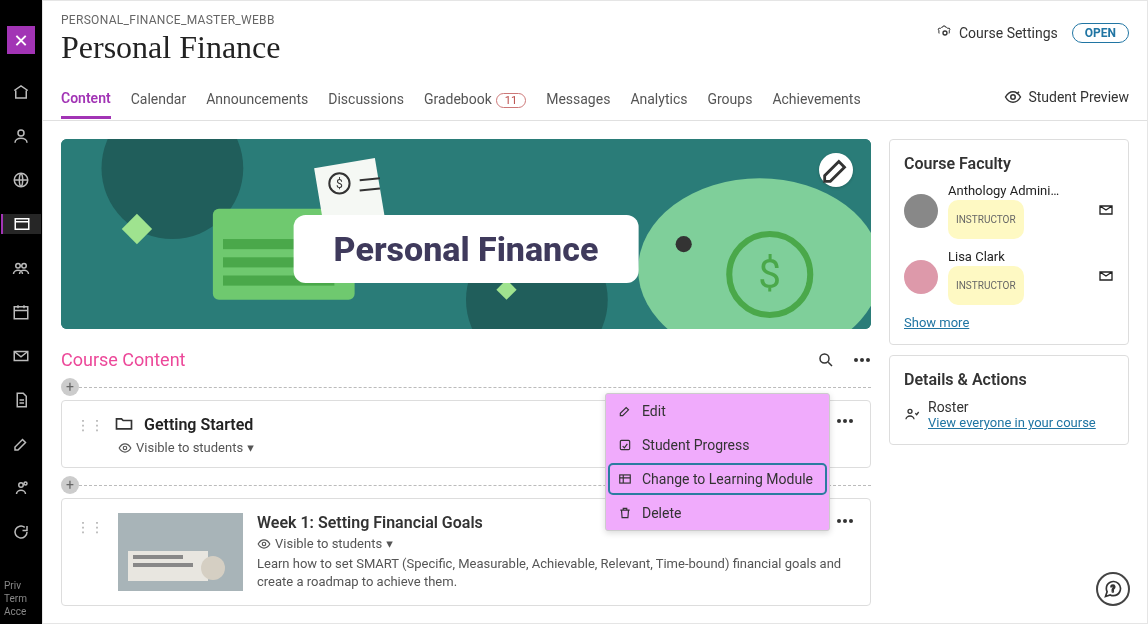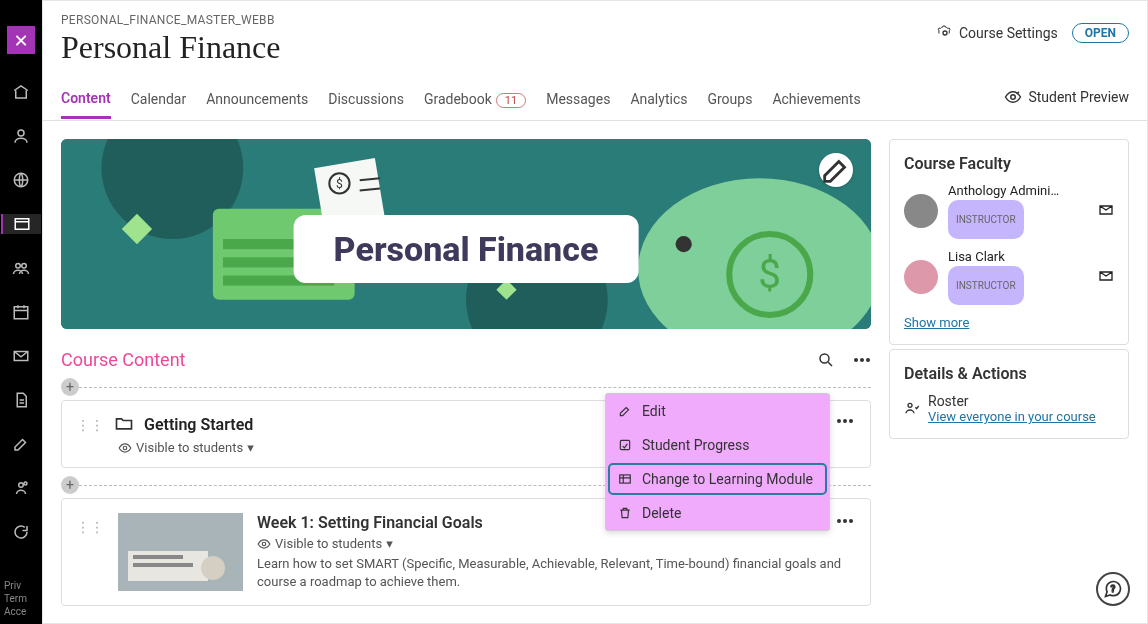--- a/index.html
+++ b/index.html
@@ -45,27 +45,27 @@
   .card .menu-btn { position: absolute; right: 12px; top: 6px; cursor: pointer; color:#333; padding:4px;}
   .popover { position: absolute; right: 40px; top: -8px; width: 225px; background: #f0abfc; border: 1px solid #ccc; border-radius: 3px; box-shadow:0 2px 6px rgba(0,0,0,0.15); z-index:10;}
   .popover-item { display: flex; align-items: center; gap: 10px; padding: 9px 12px; cursor: pointer; color:#333;}
   .popover-item.highlight { outline: 2px solid #2a7c9f; border-radius: 3px; margin: 3px 4px; padding:6px 8px;}
   .week-card { display:flex; gap:14px; padding:14px; }
   .week-thumb { width:125px; height:78px; background:#6b7b83; border-radius:3px; flex-shrink:0; display:flex; align-items:center; justify-content:center;}
   .week-body { flex:1; }
   .week-title { font-size:16px; font-weight:600; }
   .week-desc { color:#555; font-size:13px; margin-top:4px; line-height:1.4;}
   .right-col { width: 240px; flex-shrink:0;}
-  .side-card { border:1px solid #ddd; border-radius:4px; padding:14px; margin-bottom:4px; }
+  .side-card { border:1px solid #ddd; border-radius:4px; padding:14px; margin-bottom:10px; }
   .side-title { font-size:16px; font-weight:600; margin-bottom:10px;}
   .faculty { display:flex; align-items:center; gap:10px; margin-bottom:10px;}
   .avatar { width:34px; height:34px; border-radius:50%; background:#888; flex-shrink:0;}
   .avatar.pink { background:#d9a; }
   .fac-name { font-size:13px; color:#222; overflow:hidden; text-overflow:ellipsis; white-space:nowrap; max-width:114px;}
-  .role-pill { display:inline-block; background:#c4b5fd; color:#666; font-size:10px; padding:14px 8px; border-radius:10px; margin-top:2px;}
+  .role-pill { display:inline-block; background:#fef9c3; color:#666; font-size:10px; padding:14px 8px; border-radius:10px; margin-top:2px;}
   .env-icon { margin-left:auto; color:#222; cursor:pointer;}
   .link { color:#2075a3; text-decoration:underline; cursor:pointer; font-size:13px;}
   .roster-row { display:flex; gap:8px; align-items:center;}
   .roster-icon { color:#333; margin-top:2px;}
   .help-float { position:fixed; right:18px; bottom:18px; width:34px; height:34px; border-radius:50%; border:2px solid #444; display:flex; align-items:center; justify-content:center; cursor:pointer; background:#fff;}
 </style>
 </head>
 <body>
 
 <div class="app">
@@ -308,21 +308,21 @@
           <div class="week-body">
             <div class="week-title">Week 1: Setting Financial Goals</div>
             <div class="vis" style="margin-left:0;">
               <svg width="14" height="14" viewBox="0 0 24 24" fill="none" stroke="currentColor" stroke-width="2">
                   <path d="M2 12s4-7 10-7 10 7 10 7-4 7-10 7S2 12 2 12z"></path>
                   <circle cx="12" cy="12" r="3"></circle>
                 </svg>
               <span>Visible to students</span>
               <span>▾</span>
             </div>
-            <div class="week-desc">Learn how to set SMART (Specific, Measurable, Achievable, Relevant, Time-bound) financial goals and course a roadmap to achieve them.</div>
+            <div class="week-desc">Learn how to set SMART (Specific, Measurable, Achievable, Relevant, Time-bound) financial goals and create a roadmap to achieve them.</div>
           </div>
           <div class="menu-btn" style="top:8px;"><svg width="18" height="6" viewBox="0 0 18 6">
                 <circle cx="3" cy="3" r="2" fill="currentColor"></circle>
                 <circle cx="9" cy="3" r="2" fill="currentColor"></circle>
                 <circle cx="15" cy="3" r="2" fill="currentColor"></circle>
               </svg></div>
         </div>
       </div>
 
       <div class="right-col">

